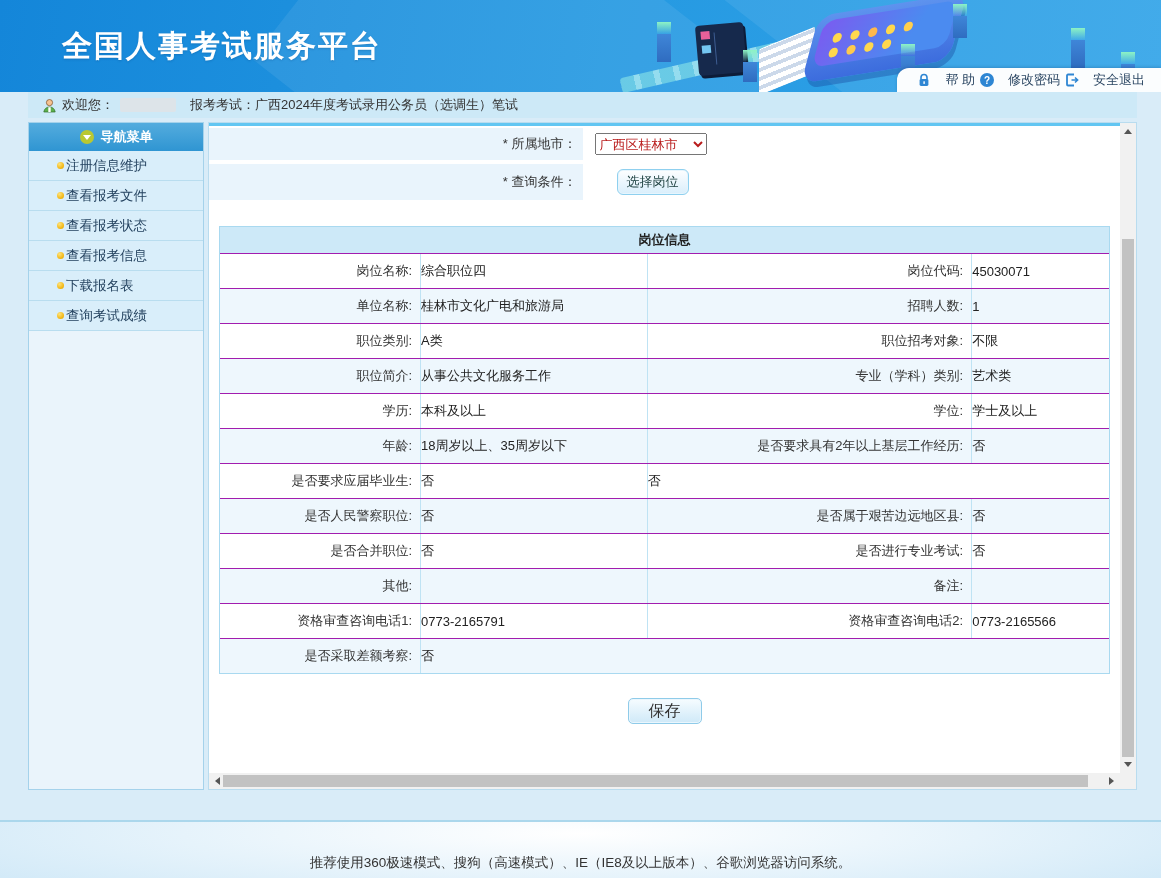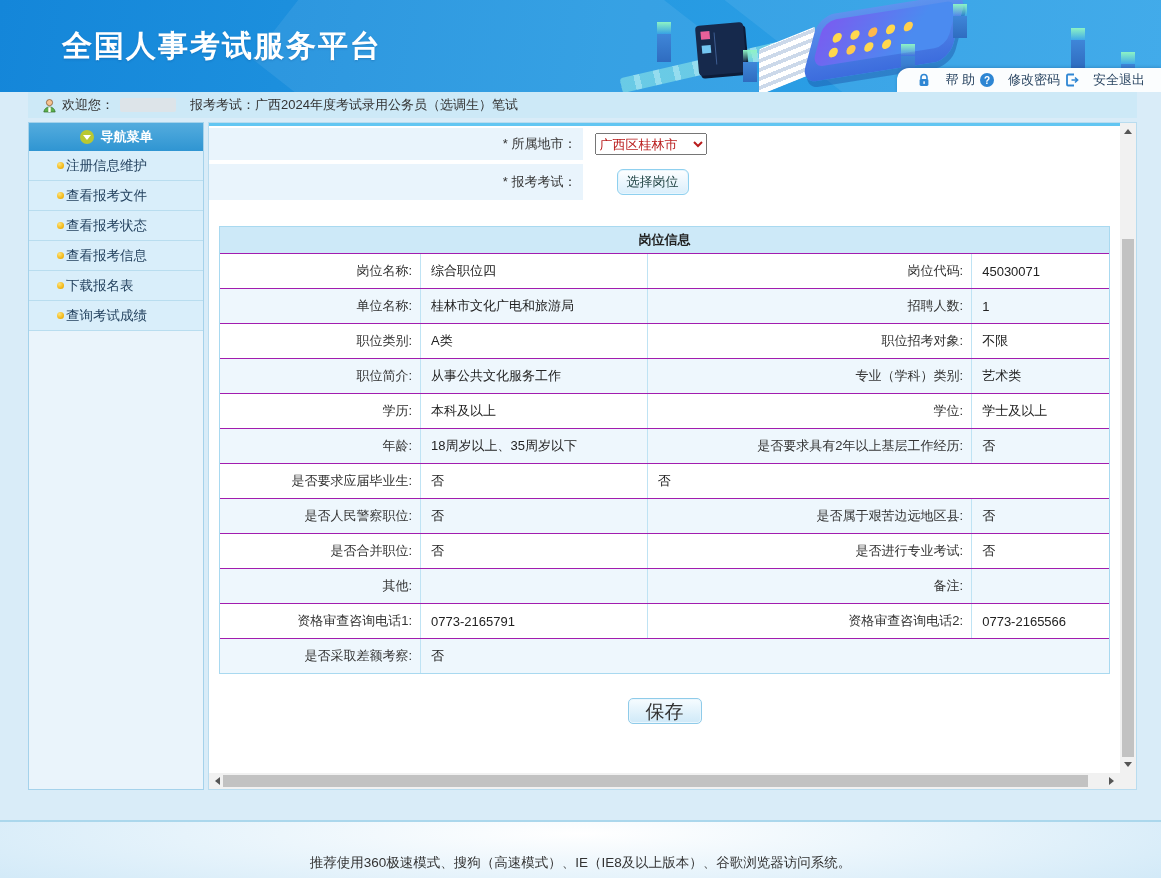--- a/index.html
+++ b/index.html
@@ -112,26 +112,26 @@
 
   
   .job-table { margin:26px 10px 0 10px; border:1px solid #a9d9f0; font-size:13px; }
   .job-table-title { height:26px; background:#cde9f8; display:flex; align-items:center;
     justify-content:center; font-weight:bold; color:#222; }
   .trow { display:flex; height:35px; border-top:1px solid #a21caf; background:#fff; }
   .trow:nth-child(even) { background:#eef7fd; }
   .tc { display:flex; align-items:center; border-left:1px solid #bfe3f4; overflow:hidden; }
   .tc:first-child { border-left:none; }
   .lbl { justify-content:flex-end; padding-right:8px; color:#333; }
-  .val { padding-left:10px; color:#222; }
+  .val { padding-left:0; color:#222; }
   .c1{width:22.5%}.c2{width:25.5%}.c3{width:36.5%}.c4{width:15.5%}.cspan{width:77.5%}
 
   .btn-save { display:block; margin:24px auto 0; width:74px; height:26px;
     border-radius:5px; border:1px solid #8fcbe9;
-    background:linear-gradient(#f6fcff,#cfe9f8); font-size:19px; color:#333;
+    background:linear-gradient(#f6fcff,#cfe9f8); font-size:16px; color:#333;
     font-family:inherit; cursor:pointer; box-shadow:0 0 0 1px #eaf6fd inset; }
 
   
   .vscroll { position:absolute; right:0; top:0; bottom:16px; width:16px; background:#f1f1f1; }
   .vthumb { position:absolute; left:2px; right:2px; top:116px; height:518px; background:#c2c2c2; }
   .sbtn { position:absolute; width:16px; height:16px; display:flex; align-items:center; justify-content:center; }
   .up { top:0; } .down { bottom:0; }
   .tri-up { border:4px solid transparent; border-bottom:5px solid #555; margin-bottom:3px; }
   .tri-down { border:4px solid transparent; border-top:5px solid #555; margin-top:3px; }
   .hscroll { position:absolute; left:0; right:16px; bottom:0; height:16px; background:#f1f1f1; }
@@ -254,21 +254,21 @@
       <div class="form-row">
         <div class="form-label">* 所属地市：</div>
         <div class="form-field">
           <select class="city-select">
             <option>广西区桂林市</option>
           </select>
         </div>
       </div>
 
       <div class="form-row second">
-        <div class="form-label">* 报考考试：</div>
+        <div class="form-label">* 查询条件：</div>
         <div class="form-field">
           <button class="btn-choose">选择岗位</button>
         </div>
       </div>
 
       <div class="job-table">
         <div class="job-table-title">岗位信息</div>
         <div id="job-table-rows">
             <div class="trow">
               <div class="tc lbl c1">岗位名称:</div>

